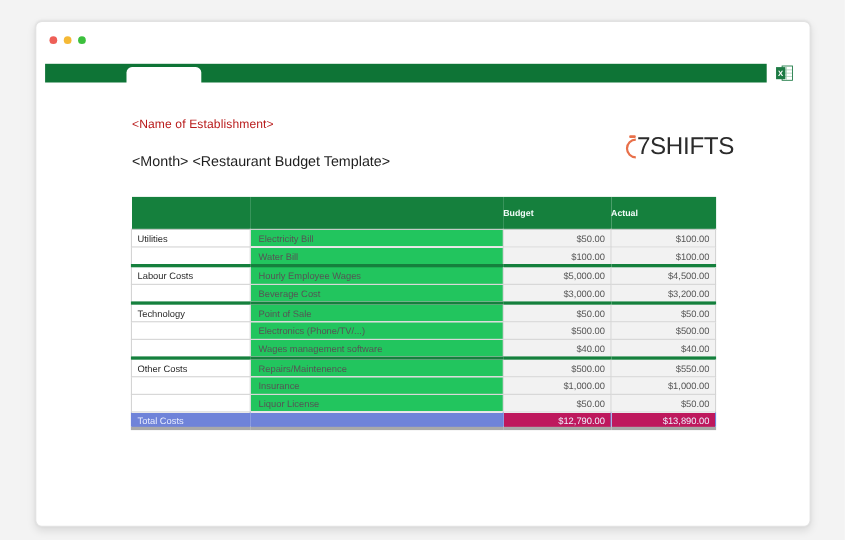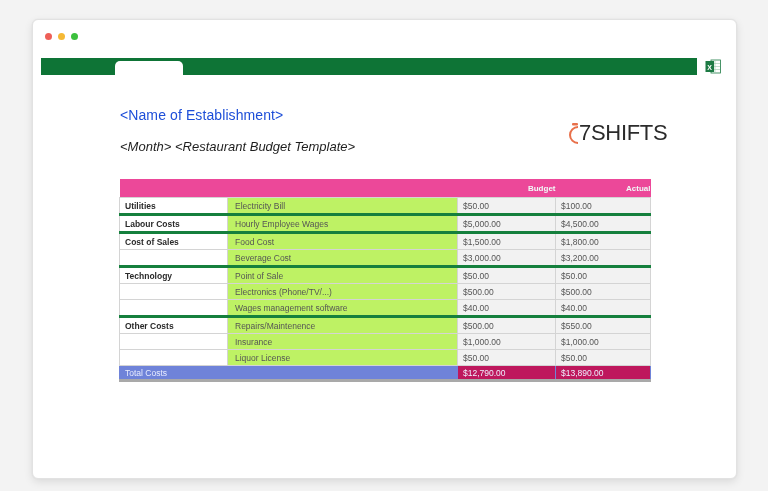--- a/index.html
+++ b/index.html
@@ -27,54 +27,54 @@
   }
   .ribbon-tab {
     position: absolute; left: 74px; top: 3px; width: 68px; height: 15px;
     background: #ffffff; border-radius: 5px 5px 0 0;
   }
   .excel-icon {
     position: absolute; left: 672px; top: 39px; width: 16px; height: 15px;
   }
   .doc-title {
     position: absolute; left: 87px; top: 87px;
-    font-size: 14px; color: #1d4ed8; letter-spacing: 0.1px;
+    font-size: 11px; color: #b91c1c; letter-spacing: 0.1px;
   }
   .doc-subtitle {
     position: absolute; left: 87px; top: 119px;
-    font-size: 13px; color: #1e1e1e; font-style: italic;
+    font-size: 13px; color: #1e1e1e;
   }
   .logo {
     position: absolute; left: 534px; top: 98px; height: 30px;
     display: flex; align-items: center;
   }
   .logo-text {
     font-size: 22px; color: #2b2b2b; letter-spacing: -0.3px; font-weight: 400;
     margin-left: -2px;
   }
   .budget-table {
     position: absolute; left: 86px; top: 159px; width: 531px;
     border-collapse: collapse; table-layout: fixed;
     font-size: 8.5px; color: #3a3a3a;
   }
   .budget-table col.c1 { width: 108px; }
   .budget-table col.c2 { width: 230px; }
   .budget-table col.c3 { width: 98px; }
   .budget-table col.c4 { width: 95px; }
   .budget-table th {
-    background: #ec4899; color: #f0fbf8; font-weight: 700; height: 18px;
-    padding: 0; font-size: 8px; text-align: right;
+    background: #15803d; color: #f0fbf8; font-weight: 700; height: 29px;
+    padding: 0; font-size: 8px; text-align: left;
   }
   .budget-table td {
     height: 15px; padding: 0 5px; border: 1px solid #d4d4d4;
     background: #ffffff; white-space: nowrap; overflow: hidden;
   }
-  .budget-table td.item { background: #bef264; color: #555; padding-left: 7px; }
-  .budget-table td.num { background: #f2f2f2; text-align: left; color: #555; }
-  .budget-table td.cat { font-weight: 700; color: #2a2a2a; padding-left: 5px; }
+  .budget-table td.item { background: #22c55e; color: #555; padding-left: 7px; }
+  .budget-table td.num { background: #f2f2f2; text-align: right; color: #555; }
+  .budget-table td.cat { font-weight: 400; color: #2a2a2a; padding-left: 5px; }
   .budget-table tr.group-start td { border-top: 3px solid #15803d; }
   .budget-table tr.total td {
     background: #6f83d9; color: #e8ecff; border: 1px solid #6f83d9;
     border-bottom: 3px solid #a9a9a9; height: 13px; margin-top: 32px;
   }
   .budget-table tr.total td.num { background: #be185d; color: #eef1ff; }
 </style>
 </head>
 <body>
 
@@ -126,34 +126,34 @@
       </tr>
     </thead>
     <tbody>
 
       <tr>
         <td class="cat">Utilities</td>
         <td class="item">Electricity Bill</td>
         <td class="num">$50.00</td>
         <td class="num">$100.00</td>
       </tr>
+      <tr>
+        <td class="cat"></td>
+        <td class="item">Water Bill</td>
+        <td class="num">$100.00</td>
+        <td class="num">$100.00</td>
+      </tr>
 
       <tr class="group-start">
         <td class="cat">Labour Costs</td>
         <td class="item">Hourly Employee Wages</td>
         <td class="num">$5,000.00</td>
         <td class="num">$4,500.00</td>
       </tr>
 
-      <tr class="group-start">
-        <td class="cat">Cost of Sales</td>
-        <td class="item">Food Cost</td>
-        <td class="num">$1,500.00</td>
-        <td class="num">$1,800.00</td>
-      </tr>
       <tr>
         <td class="cat"></td>
         <td class="item">Beverage Cost</td>
         <td class="num">$3,000.00</td>
         <td class="num">$3,200.00</td>
       </tr>
 
       <tr class="group-start">
         <td class="cat">Technology</td>
         <td class="item">Point of Sale</td>

